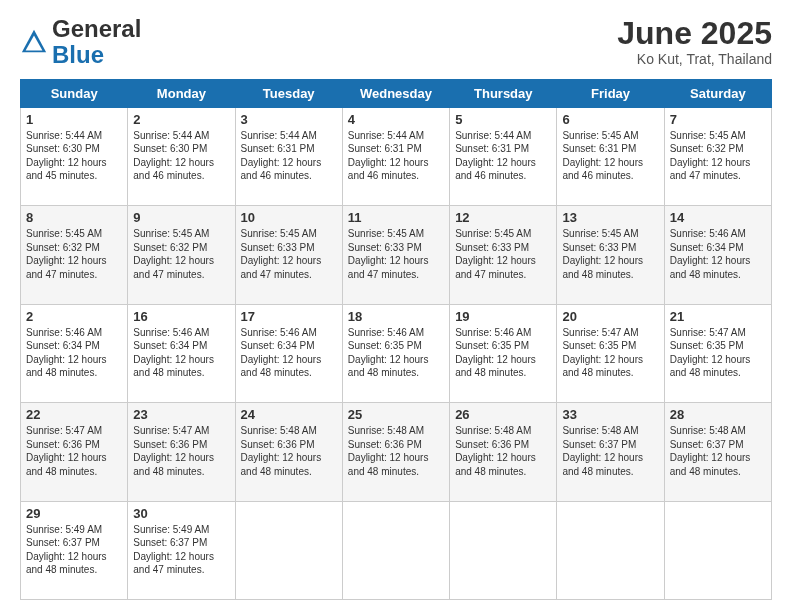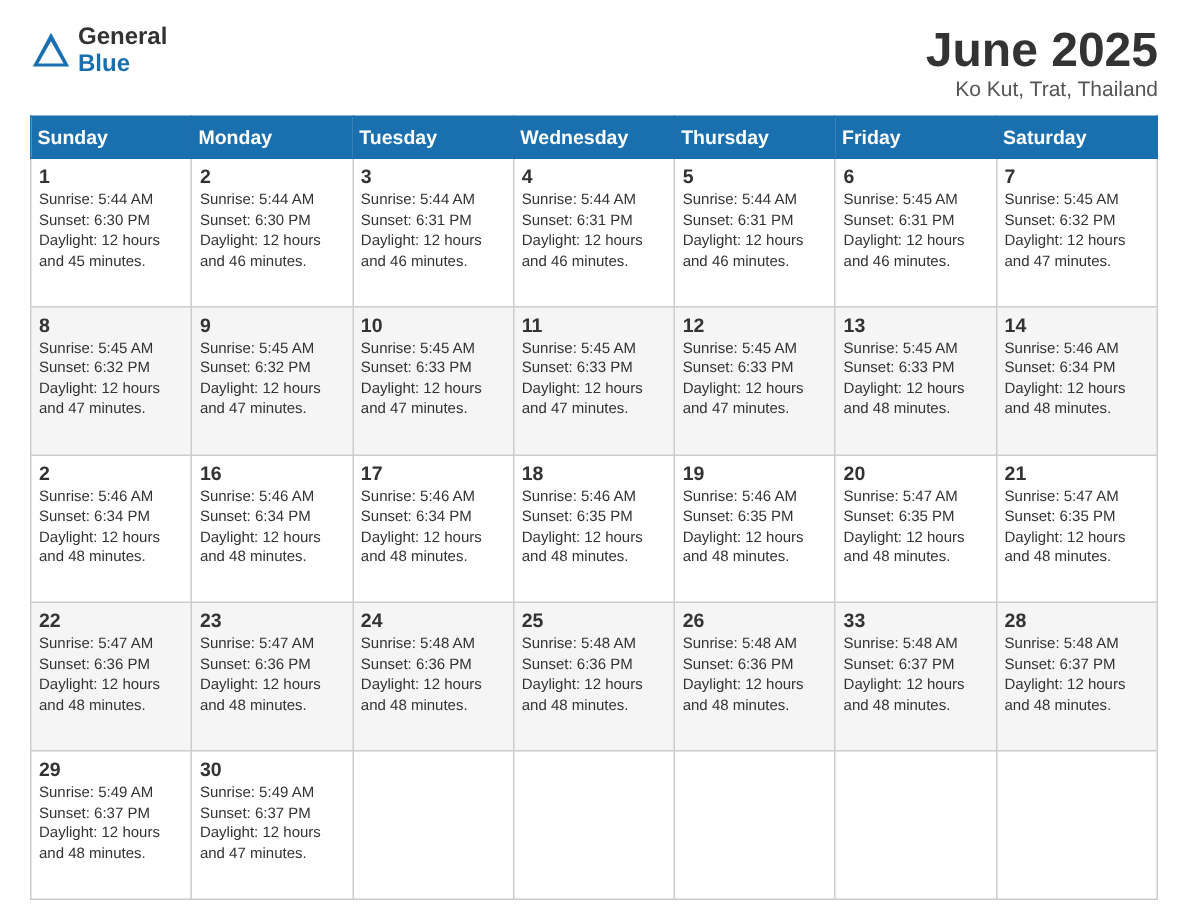--- a/index.html
+++ b/index.html
@@ -22,21 +22,21 @@
       justify-content: space-between;
       align-items: flex-start;
       margin-bottom: 10px;
     }
     .logo {
       display: flex;
       align-items: center;
       gap: 4px;
     }
     .logo-text {
-      font-size: 16px;
+      font-size: 24px;
       font-weight: bold;
       line-height: 1.1;
     }
     .logo-general { color: #333; }
     .logo-blue { color: #1a6faf; }
     .logo-icon {
       width: 28px;
       height: 28px;
     }
     .title-block {
@@ -58,21 +58,21 @@
       border-collapse: collapse;
       width: 100%;
       table-layout: fixed;
     }
     .calendar thead tr th {
       background-color: #1a6faf;
       color: #fff;
       font-size: 13px;
       font-weight: bold;
       padding: 6px 4px;
-      text-align: left;
+      text-align: center;
       border: 1px solid #1a6faf;
     }
     .calendar tbody tr td {
       border: 1px solid #ccc;
       vertical-align: top;
       padding: 4px 5px;
       font-size: 10px;
       color: #333;
       background: #fff;
       height: 88px;

